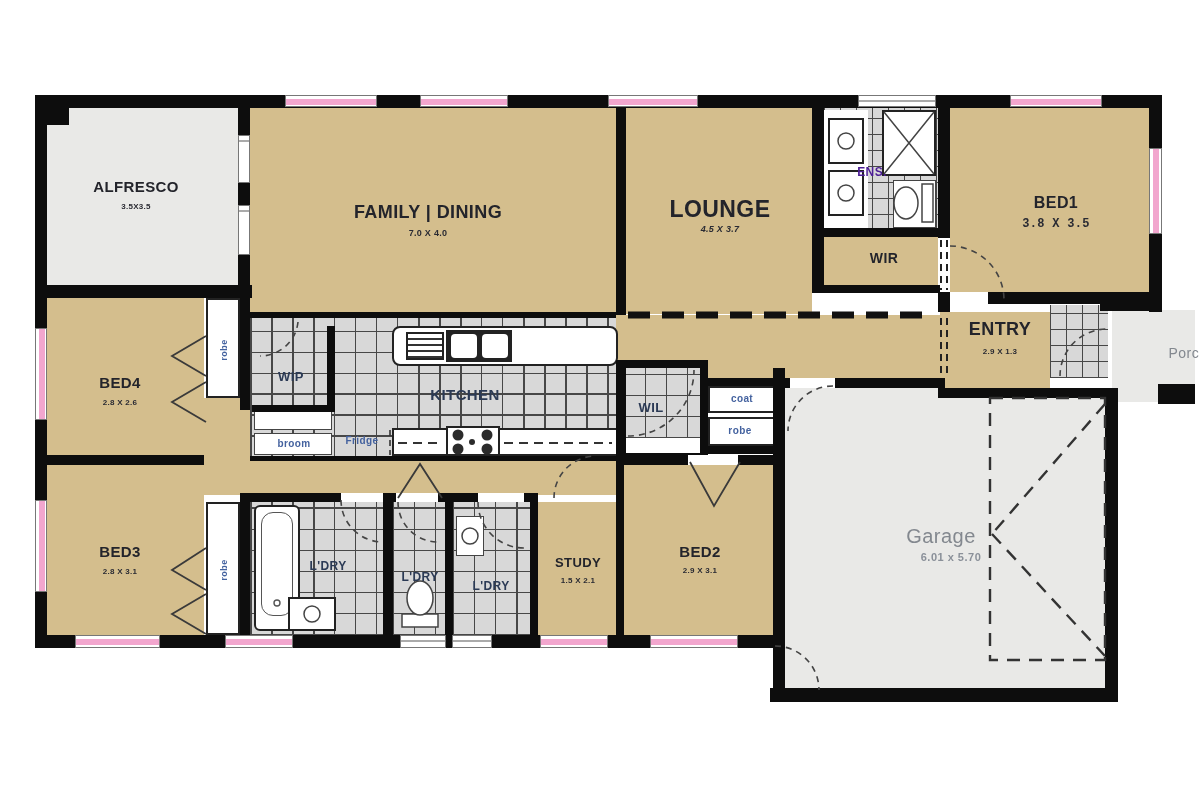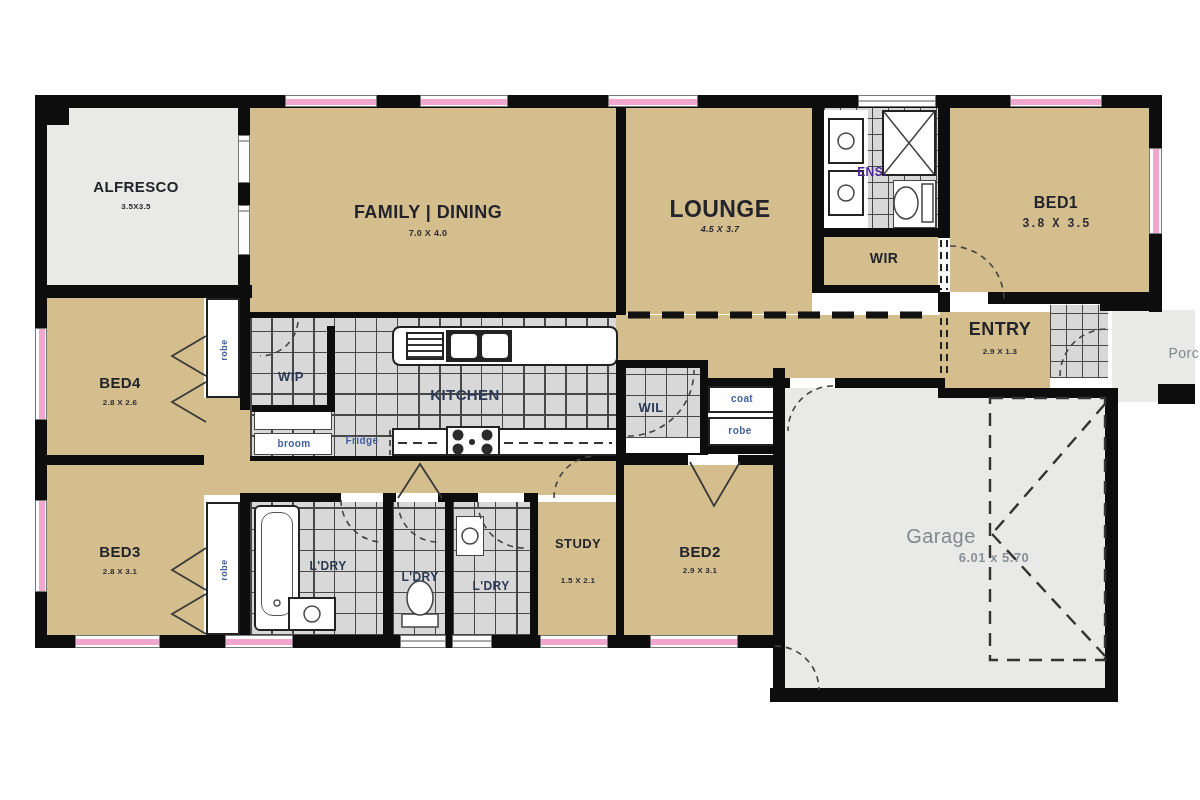--- a/index.html
+++ b/index.html
@@ -241,22 +241,22 @@
   <div class="lbl blu vert" style="left:224px;top:350px;font-size:9px;">robe</div>
   <div class="lbl blu vert" style="left:224px;top:570px;font-size:9px;">robe</div>
 
   <div class="lbl" style="left:120px;top:551px;font-size:15px;">BED3</div>
   <div class="dim" style="left:120px;top:572px;font-size:8px;">2.8 X 3.1</div>
 
   <div class="lbl" style="left:328px;top:566px;font-size:12px;color:#2b3a55;">L'DRY</div>
   <div class="lbl" style="left:420px;top:577px;font-size:12px;color:#2b3a55;">L'DRY</div>
   <div class="lbl" style="left:491px;top:586px;font-size:12px;color:#2b3a55;">L'DRY</div>
 
-  <div class="lbl" style="left:578px;top:543px;font-size:13px;text-align:right;">STUDY</div>
+  <div class="lbl" style="left:578px;top:562px;font-size:13px;text-align:right;">STUDY</div>
   <div class="dim" style="left:578px;top:581px;font-size:8px;">1.5 X 2.1</div>
 
   <div class="lbl" style="left:700px;top:551px;font-size:15px;">BED2</div>
   <div class="dim" style="left:700px;top:571px;font-size:8px;">2.9 X 3.1</div>
 
   <div class="lbl gvl" style="left:941px;top:536px;font-size:20px;">Garage</div>
-  <div class="dim gvl" style="left:994px;top:557px;font-size:13px;font-weight:bold;color:#8a9099;">6.01 x 5.70</div>
+  <div class="dim gvl" style="left:951px;top:557px;font-size:11px;font-weight:bold;color:#8a9099;">6.01 x 5.70</div>
 
 </div>
 
 </body></html>

